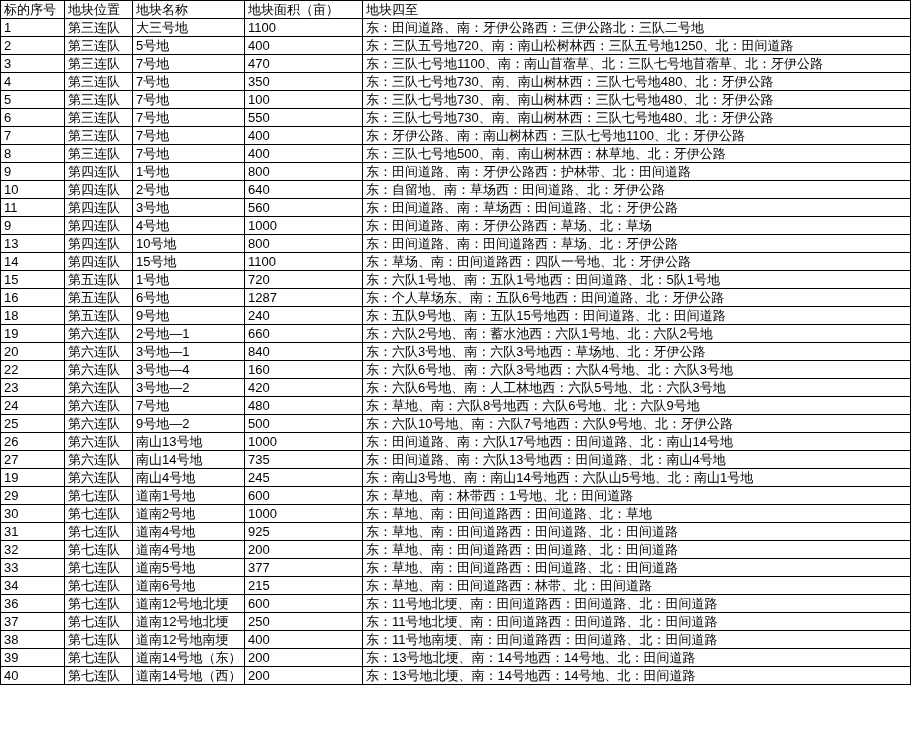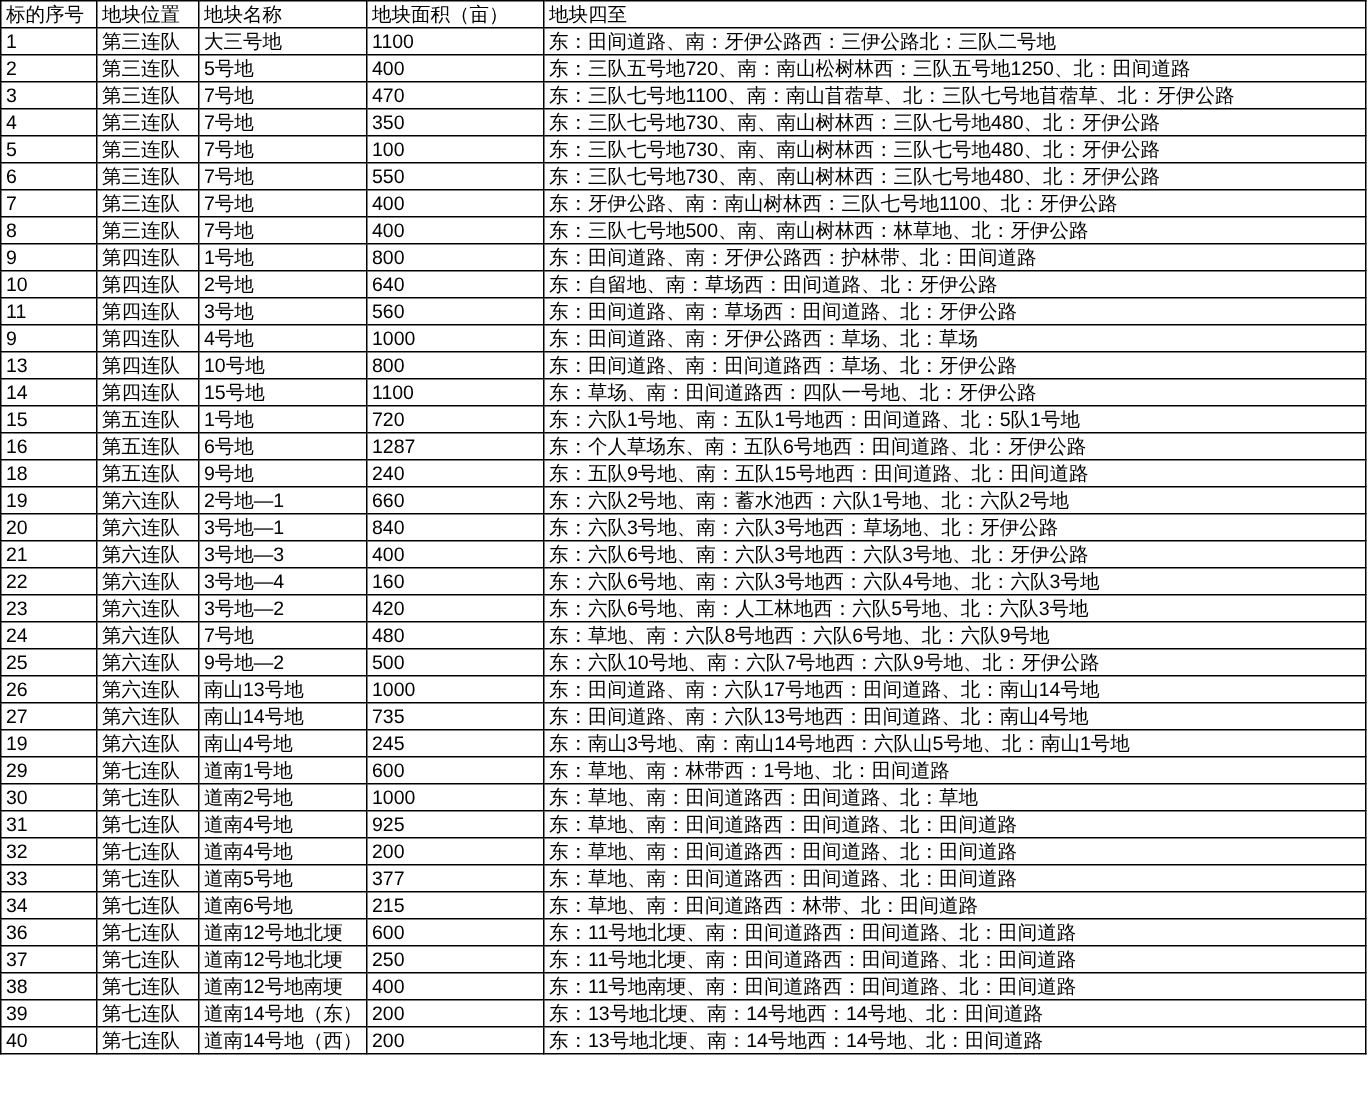--- a/index.html
+++ b/index.html
@@ -197,27 +197,20 @@
         <td class="bounds-cell">东：六队2号地、南：蓄水池西：六队1号地、北：六队2号地</td>
       </tr>
       <tr>
         <td class="seq-cell">20</td>
         <td class="loc-cell">第六连队</td>
         <td class="name-cell">3号地—1</td>
         <td class="area-cell">840</td>
         <td class="bounds-cell">东：六队3号地、南：六队3号地西：草场地、北：牙伊公路</td>
       </tr>
       <tr>
-        <td class="seq-cell">21</td>
-        <td class="loc-cell">第六连队</td>
-        <td class="name-cell">3号地—3</td>
-        <td class="area-cell">400</td>
-        <td class="bounds-cell">东：六队6号地、南：六队3号地西：六队3号地、北：牙伊公路</td>
-      </tr>
-      <tr>
         <td class="seq-cell">22</td>
         <td class="loc-cell">第六连队</td>
         <td class="name-cell">3号地—4</td>
         <td class="area-cell">160</td>
         <td class="bounds-cell">东：六队6号地、南：六队3号地西：六队4号地、北：六队3号地</td>
       </tr>
       <tr>
         <td class="seq-cell">23</td>
         <td class="loc-cell">第六连队</td>
         <td class="name-cell">3号地—2</td>

